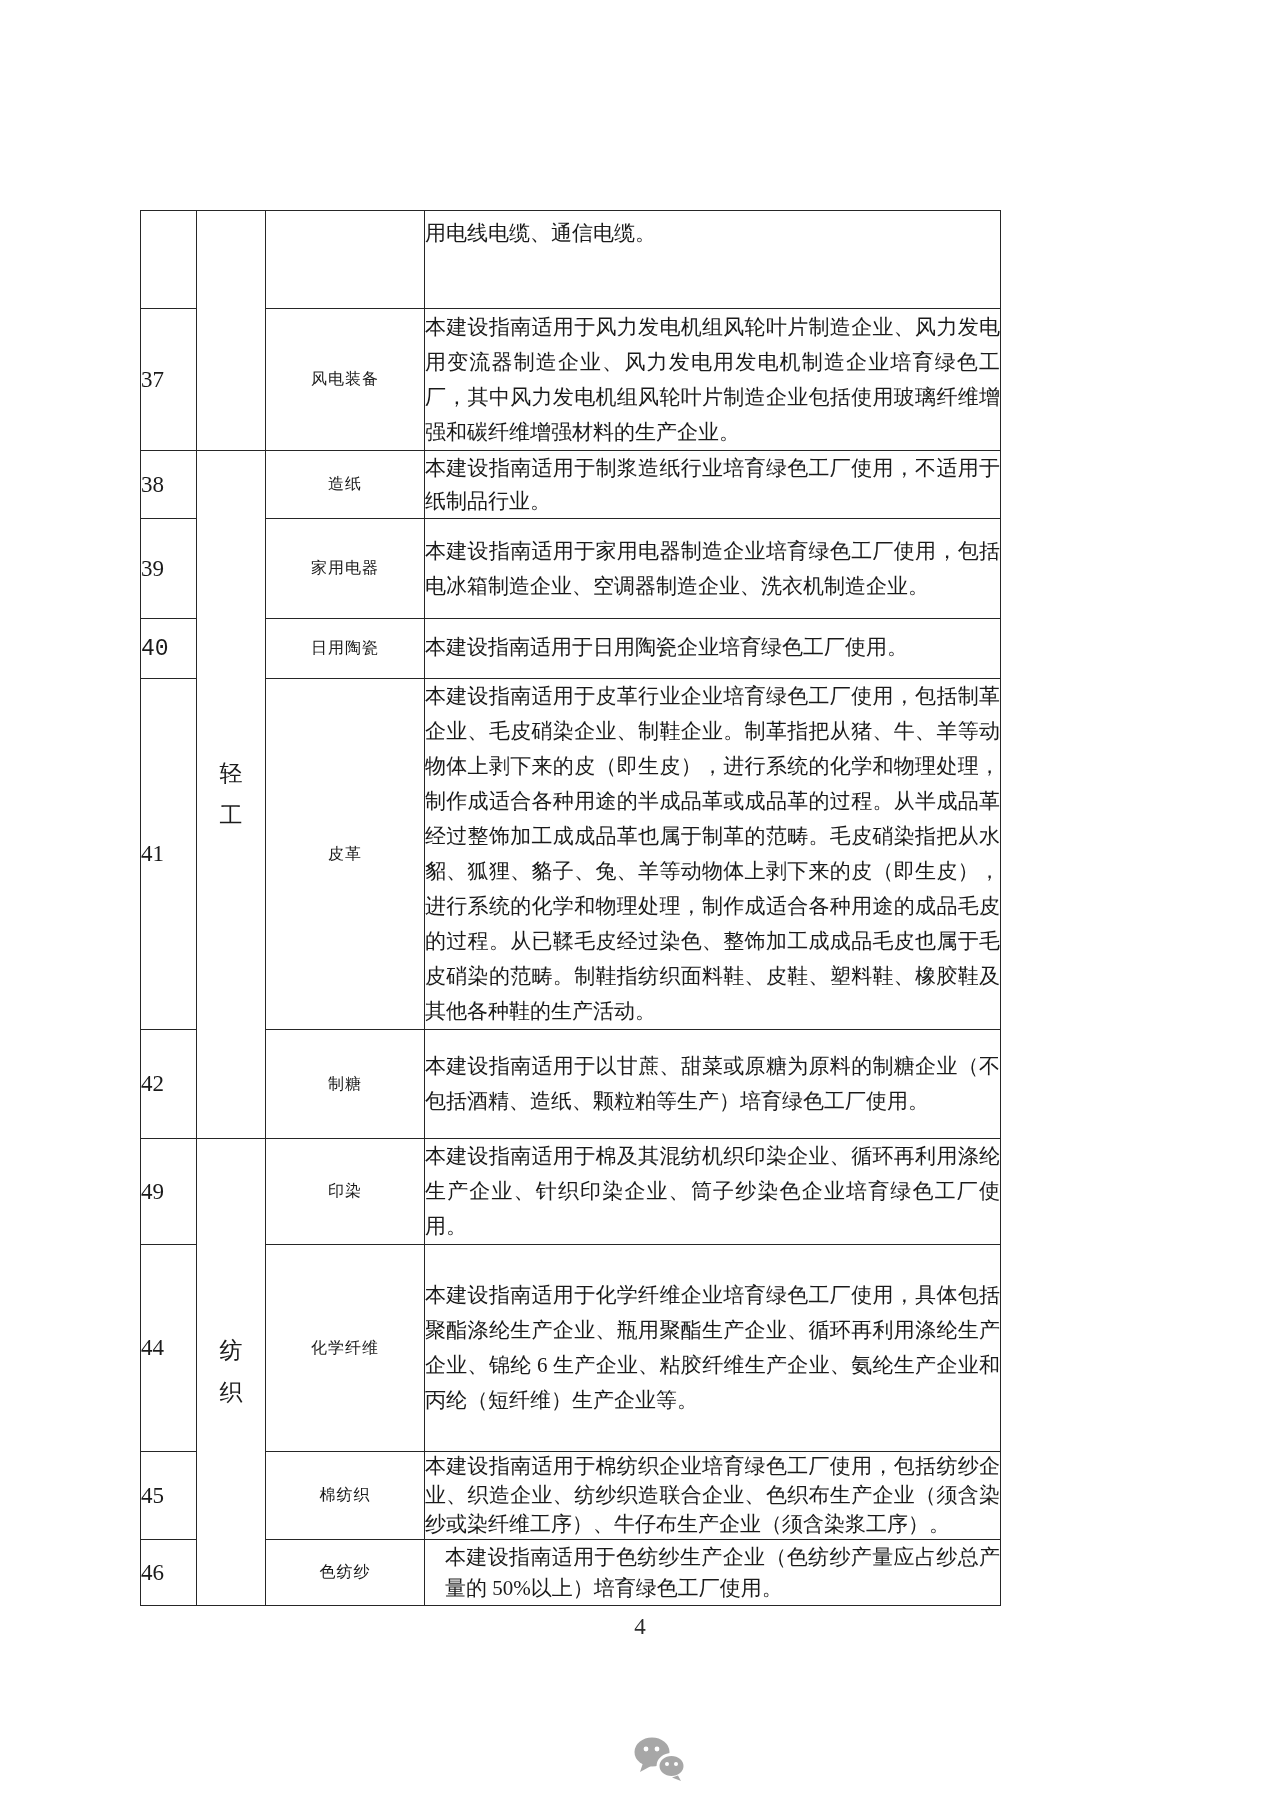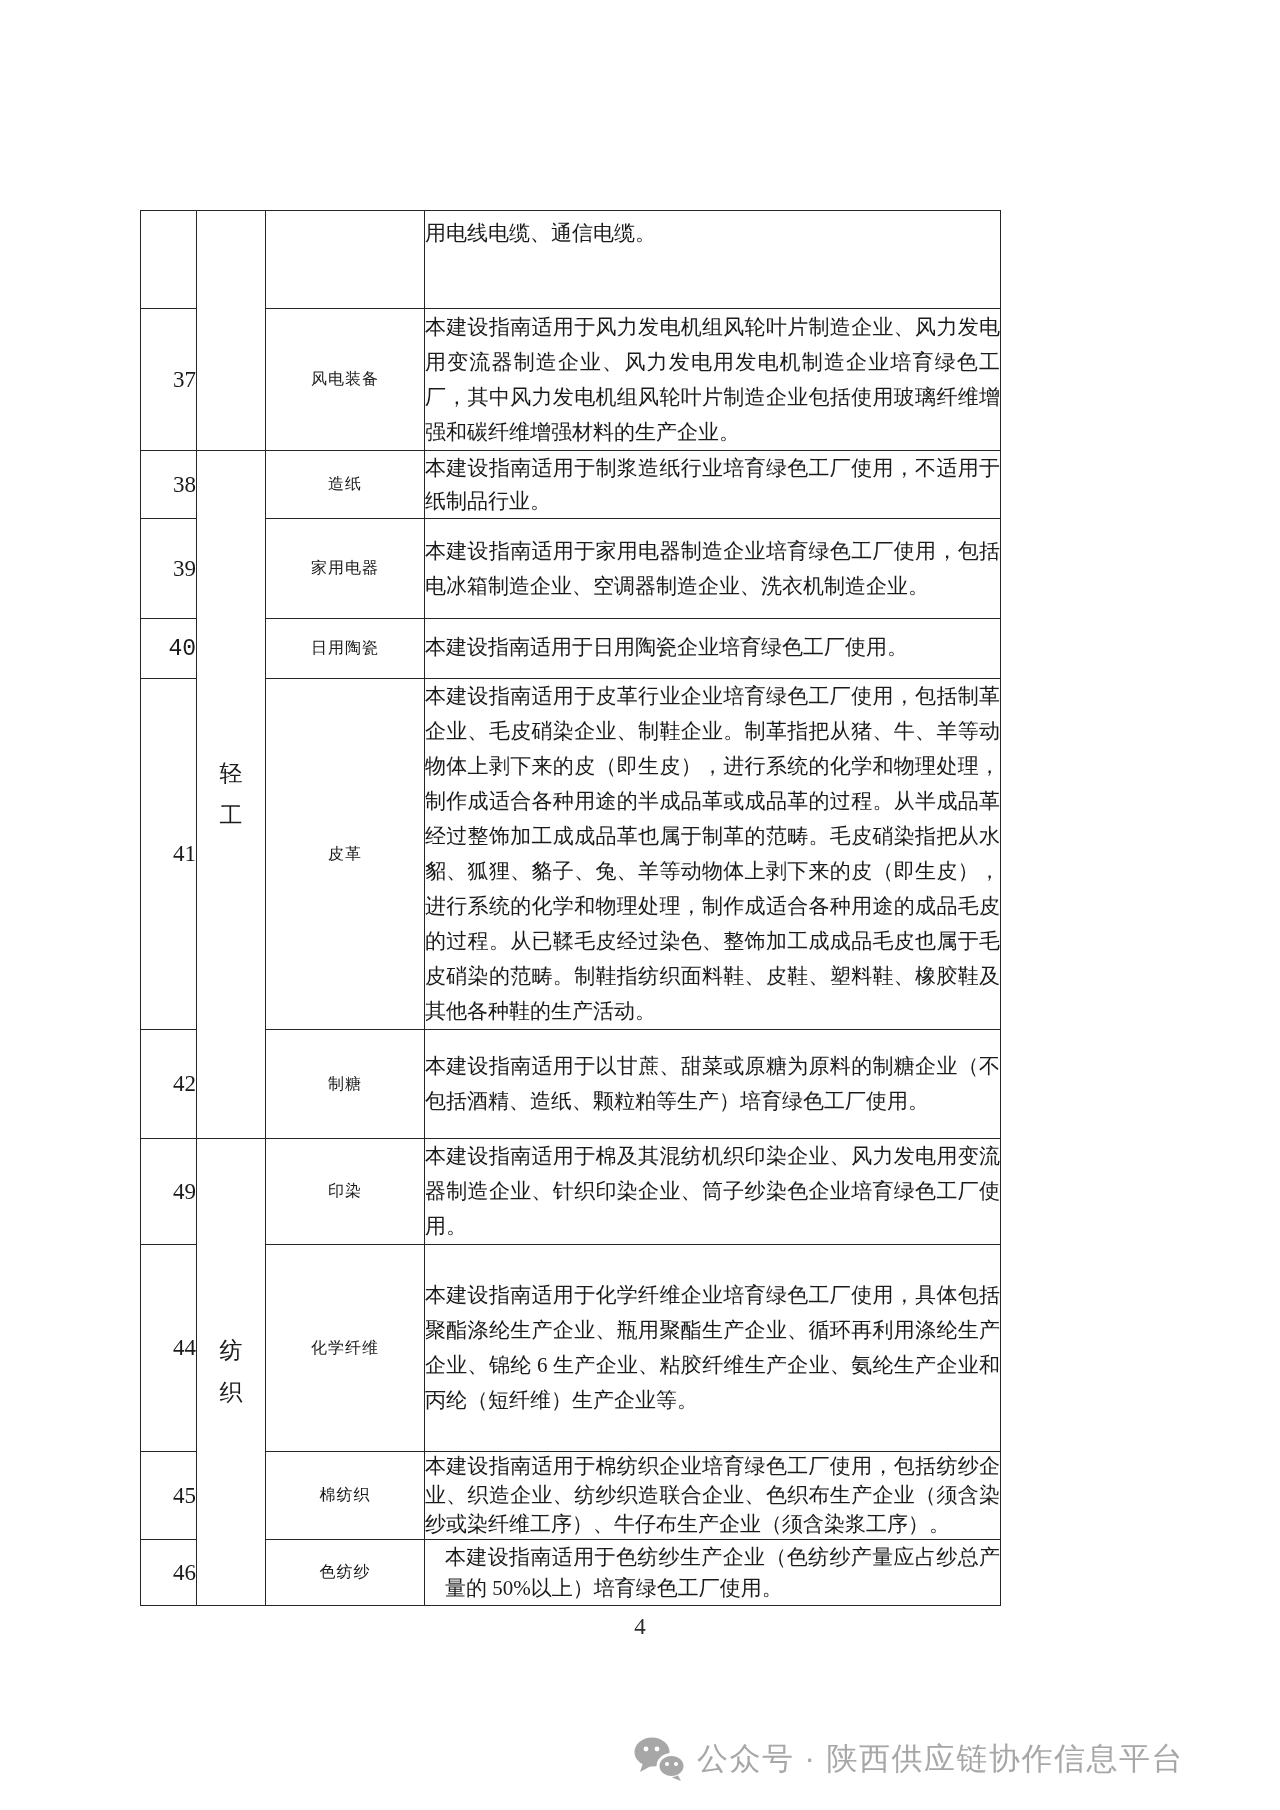--- a/index.html
+++ b/index.html
@@ -16,21 +16,21 @@
     width:860px;
     border-collapse:collapse;
     table-layout:fixed;
   }
   .doc-table td{
     border:1.5px solid #262626;
     padding:0;
     overflow:hidden;
   }
   .c-no{
-    text-align:right;vertical-align:middle;
+    text-align:left;vertical-align:middle;
     font-size:23px;
   }
   .c-grp{
     text-align:center;vertical-align:middle;
     font-size:23px;
   }
   .c-grp .gchar{line-height:42px;}
   .c-name{
     text-align:center;vertical-align:middle;
     font-size:16px;
@@ -143,21 +143,21 @@
       <td class="c-desc">本建设指南适用于以甘蔗、甜菜或原糖为原料的制糖企业（不包括酒精、造纸、颗粒粕等生产）培育绿色工厂使用。</td>
     </tr>
 
     <tr class="r7">
       <td class="c-no">49</td>
       <td class="c-grp" rowspan="4">
         <div class="gchar">纺</div>
         <div class="gchar">织</div>
       </td>
       <td class="c-name">印染</td>
-      <td class="c-desc">本建设指南适用于棉及其混纺机织印染企业、风力发电用变流器制造企业、针织印染企业、筒子纱染色企业培育绿色工厂使用。</td>
+      <td class="c-desc">本建设指南适用于棉及其混纺机织印染企业、循环再利用涤纶生产企业、针织印染企业、筒子纱染色企业培育绿色工厂使用。</td>
     </tr>
 
     <tr class="r8">
       <td class="c-no">44</td>
       <td class="c-name">化学纤维</td>
       <td class="c-desc">本建设指南适用于化学纤维企业培育绿色工厂使用，具体包括聚酯涤纶生产企业、瓶用聚酯生产企业、循环再利用涤纶生产企业、锦纶 6 生产企业、粘胶纤维生产企业、氨纶生产企业和丙纶（短纤维）生产企业等。</td>
     </tr>
 
     <tr class="r9">
       <td class="c-no">45</td>
@@ -181,16 +181,15 @@
       <ellipse cx="19" cy="16" rx="17.5" ry="14.5" fill="#a7a7a7"></ellipse>
       <path d="M10 27 L7 36 L18 30 Z" fill="#a7a7a7"></path>
       <circle cx="13" cy="13" r="2.4" fill="#ffffff"></circle>
       <circle cx="24" cy="13" r="2.4" fill="#ffffff"></circle>
 
       <ellipse cx="38.5" cy="30" rx="13.5" ry="11.5" fill="#a7a7a7" stroke="#ffffff" stroke-width="3"></ellipse>
       <path d="M45 39.5 L48 45 L39 41.5 Z" fill="#a7a7a7"></path>
       <circle cx="34" cy="28" r="2" fill="#ffffff"></circle>
       <circle cx="43" cy="28" r="2" fill="#ffffff"></circle>
     </svg>
-    <span class="footer-text">公众号 · 陕西供应链协作信息平台</span>
   </div>
 
 </div>
 
 </body></html>

